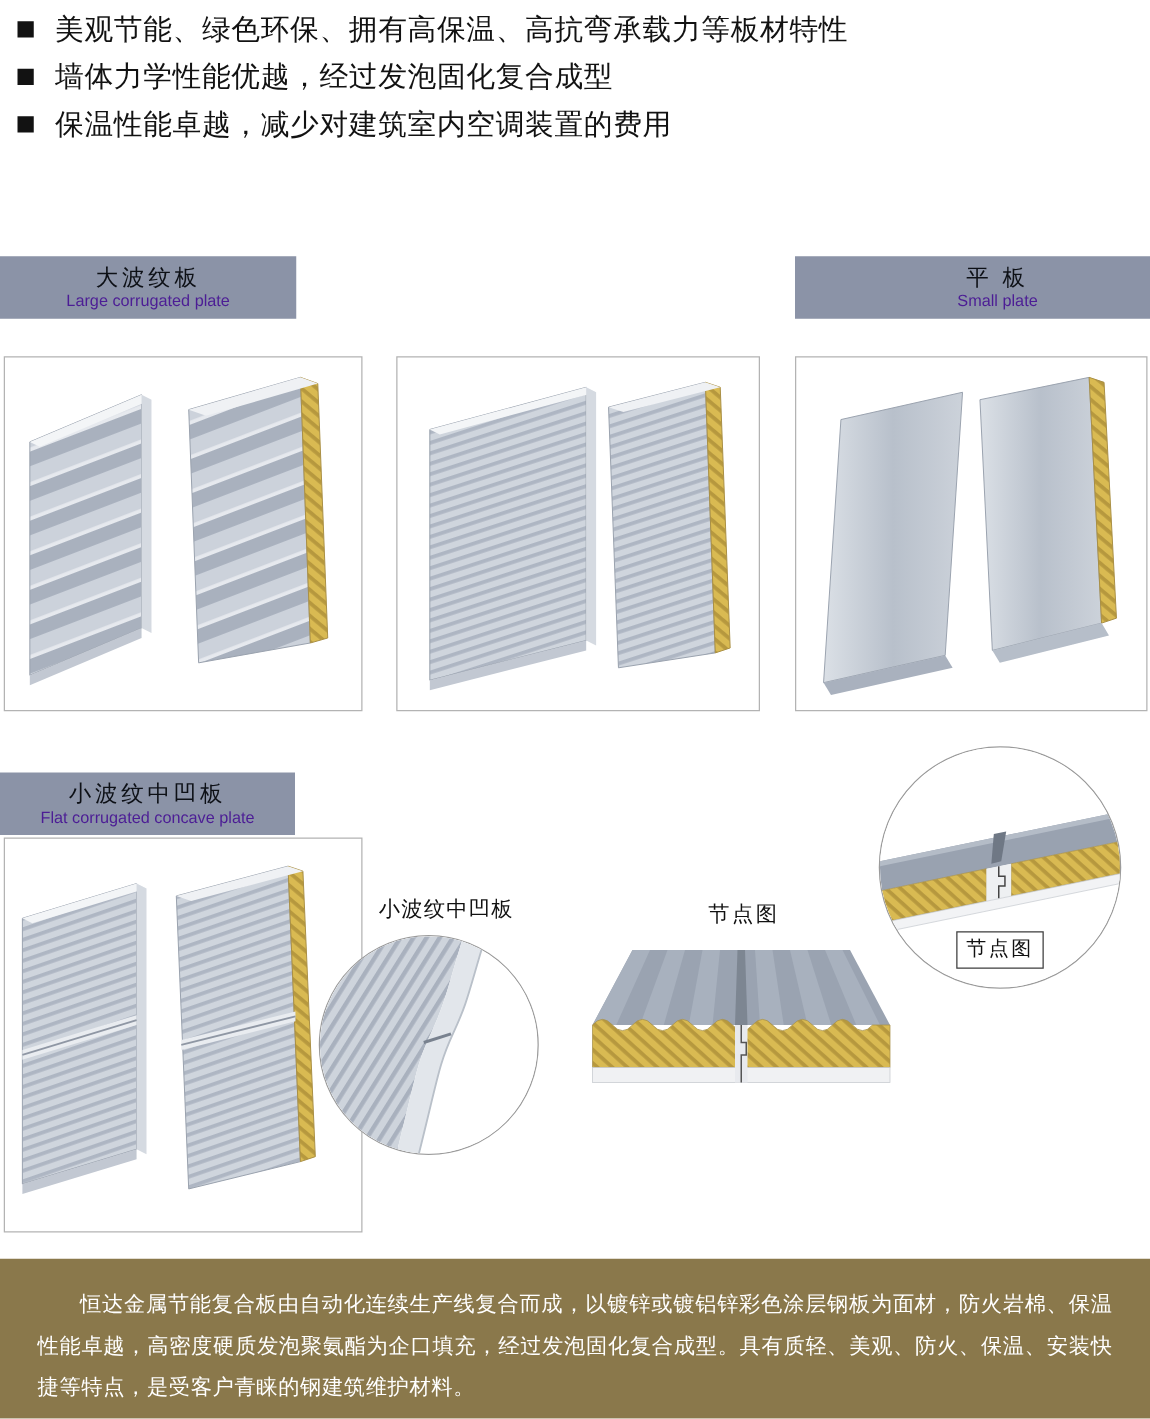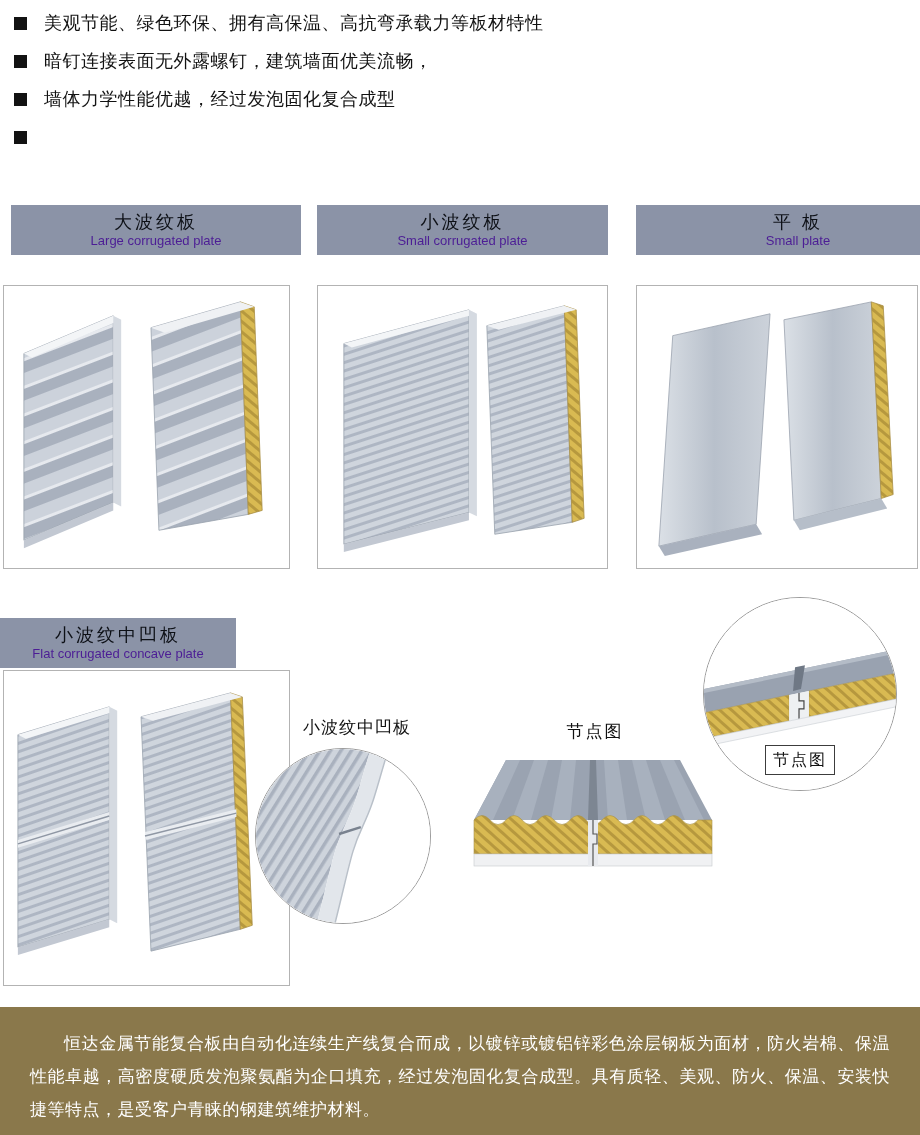--- a/index.html
+++ b/index.html
@@ -4,21 +4,21 @@
 <style>
   * { box-sizing: border-box; }
   html,body { margin:0; padding:0; background:#ffffff; }
   body { font-family: "Liberation Sans", "DejaVu Sans", sans-serif; }
   .page { position:relative; width:920px; height:1135px; background:#ffffff; overflow:hidden; }
 
   
   .features { position:absolute; top:4px; left:0; width:920px; }
   .feature-row { display:flex; align-items:center; height:38px; }
   .feature-bullet { flex:none; width:13px; height:13px; background:#121212; margin-left:14px; margin-right:17px; }
-  .feature-text { font-size:18px; color:#121212; letter-spacing:0.5px; }
+  .feature-text { font-size:23px; color:#121212; letter-spacing:0.5px; }
 
   
   .hbar { position:absolute; height:50px; background:#8b93a7; display:flex; flex-direction:column; align-items:center; justify-content:center; }
   .hbar .cn { font-size:18px; color:#0d1016; letter-spacing:3px; line-height:20px; }
   .hbar .en { font-size:13px; color:#4c1d95; line-height:16px; margin-top:1px; }
 
   
   .imgbox { position:absolute; border:1px solid #b3b3b3; background:#ffffff; }
   .imgbox svg { width:100%; height:100%; display:block; }
 
@@ -45,38 +45,31 @@
 
 <div class="page">
 
   <div class="features">
     <div class="feature-row">
       <span class="feature-bullet"></span>
       <span class="feature-text">美观节能、绿色环保、拥有高保温、高抗弯承载力等板材特性</span>
     </div>
     <div class="feature-row">
       <span class="feature-bullet"></span>
-      <span class="feature-text">暗钉连接表面无外露螺钉，建筑墙面优美流畅，</span>
-    </div>
-    <div class="feature-row">
-      <span class="feature-bullet"></span>
       <span class="feature-text">墙体力学性能优越，经过发泡固化复合成型</span>
     </div>
     <div class="feature-row">
       <span class="feature-bullet"></span>
+      <span class="feature-text">保温性能卓越，减少对建筑室内空调装置的费用</span>
     </div>
   </div>
 
-  <div class="hbar" style="left:0; top:205px; width:290px;margin-left:11px;">
+  <div class="hbar" style="left:0; top:205px; width:237px;">
     <span class="cn">大波纹板</span>
     <span class="en">Large corrugated plate</span>
-  </div>
-  <div class="hbar" style="left:317px; top:205px; width:291px;">
-    <span class="cn">小波纹板</span>
-    <span class="en">Small corrugated plate</span>
   </div>
   <div class="hbar" style="left:636px; top:205px; width:324px;">
     <span class="cn">平 板</span>
     <span class="en">Small plate</span>
   </div>
 
   <div class="imgbox" style="left:3px; top:285px; width:287px; height:284px;">
     <svg viewBox="0 0 287 284">
       <defs>
         <pattern id="bw1" width="40" height="26" patternUnits="userSpaceOnUse" patternTransform="rotate(-21)">

